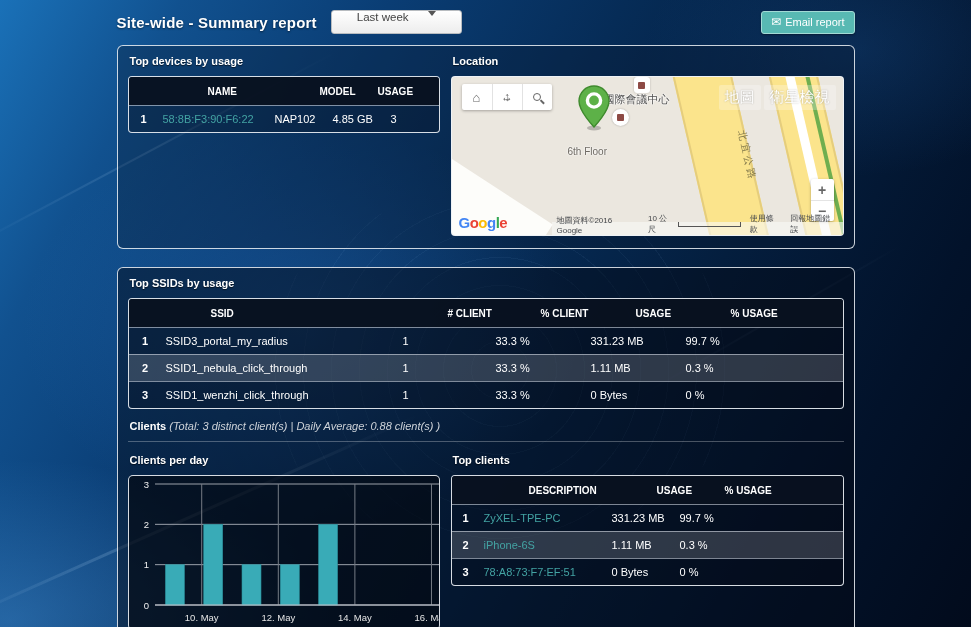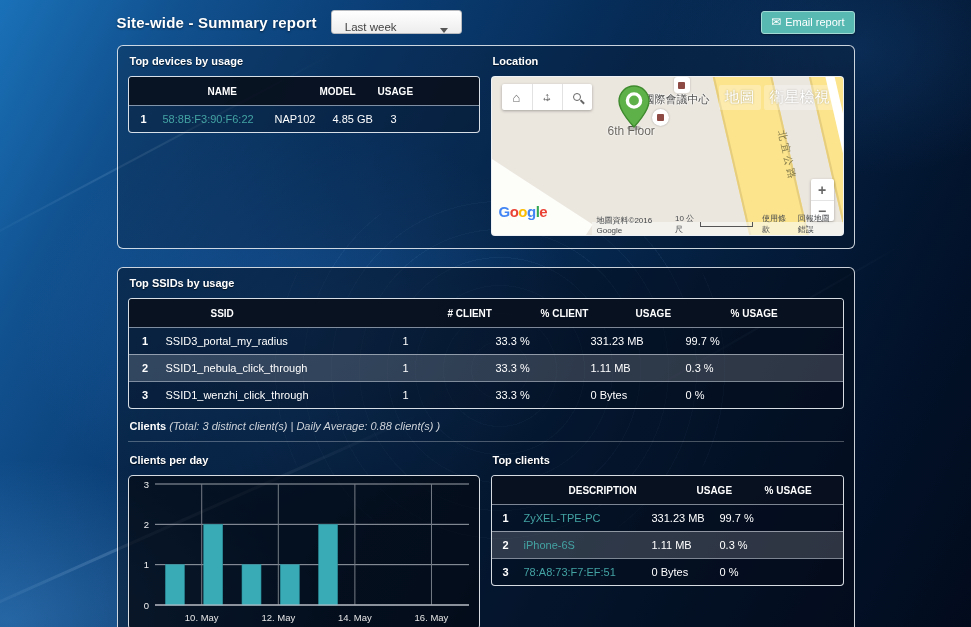--- a/index.html
+++ b/index.html
@@ -22,36 +22,36 @@
   .s3 { width:300px; top:320px; left:620px; transform:rotate(-30deg); opacity:.25; }
   .swirl { position:absolute; left:260px; top:190px; width:480px; height:360px; border-radius:50%;
     background:repeating-radial-gradient(circle at 50% 50%, rgba(140,190,235,0.06) 0 1px, transparent 1px 28px); }
 
   .wrap { position:relative; width:738px; margin:8px auto 0; }
 
   
   .hdr { display:flex; align-items:center; height:28px; margin-bottom:9px; }
   .title { font-size:15px; font-weight:bold; text-shadow:0 1px 2px rgba(0,0,0,.5); letter-spacing:.2px; }
   .select { margin-left:14px; width:131px; height:24px; background:linear-gradient(#ffffff,#ededed);
-    border:1px solid #b8bcc0; border-radius:3px; display:flex; align-items:flex-end; padding:0 13px;
+    border:1px solid #b8bcc0; border-radius:3px; display:flex; align-items:flex-start; padding:0 25px;
     color:#444; font-size:11.5px; cursor:pointer; }
   .select .caret { margin-left:auto; width:0; height:0; border-left:4px solid transparent; border-right:4px solid transparent; border-top:5px solid #555; }
   .spacer { flex:1; }
   .btn-email { height:23px; background:#58b9b3; border:1px solid #a3dad5; border-radius:3px;
     color:#fff; font-size:11px; display:flex; align-items:center; gap:4px; padding:0 9px; cursor:pointer;
     box-shadow:0 1px 2px rgba(0,0,0,.35); }
   .btn-email .env { font-size:12px; }
 
   
   .panel { border:1px solid rgba(238,243,248,0.85); border-radius:6px; padding:6px 10px 12px; }
   .panel1 { background:rgba(10,24,48,0.32); margin-bottom:18px; }
   .panel2 { background:rgba(5,10,22,0.48); }
   .plabel { font-size:11px; font-weight:bold; margin:3px 2px 9px; text-shadow:0 1px 1px rgba(0,0,0,.6); }
   .cols { display:flex; gap:11px; align-items:flex-start; }
-  .col-l { width:352px; flex:none; }
+  .col-l { width:312px; flex:none; }
   .col-r { flex:1; min-width:0; }
 
   
   .tbox { border:1px solid rgba(238,243,248,0.9); border-radius:4px; overflow:hidden; background:rgba(6,10,20,0.28); }
   .trow { display:grid; align-items:center; font-size:11px; }
   .thead { background:rgba(9,17,31,0.93); font-weight:bold; font-size:10px;padding-left:45px; }
   .thead .tcell { padding:9px 4px 8px; }
   .tcell { padding:7px 4px; white-space:nowrap; overflow:hidden; text-overflow:ellipsis; }
   .tcell.rank { font-weight:bold; text-align:center; }
   .trow + .trow { border-top:1px solid rgba(225,232,240,0.55); }
@@ -89,27 +89,27 @@
   .mag::after { content:""; position:absolute; width:5px; height:1.5px; background:#666; right:-5px; bottom:-2px; transform:rotate(45deg); }
   .mtype { position:absolute; right:7px; top:8px; display:flex; gap:3px; }
   .chip { background:rgba(255,255,255,0.28); color:#fff; font-size:15px; padding:3px 6px; border-radius:2px; cursor:pointer; text-shadow:0 0 2px rgba(0,0,0,.3); }
   .zoomctl { position:absolute; right:9px; top:102px; width:23px; background:#fff; border-radius:2px; box-shadow:0 1px 3px rgba(0,0,0,.3); }
   .zoomctl .zbtn { height:21px; display:flex; align-items:center; justify-content:center; color:#666; font-size:14px; font-weight:bold; cursor:pointer; }
   .zoomctl .zbtn + .zbtn { border-top:1px solid #e4e4e4; }
   .poi-sq { position:absolute; left:182px; top:0px; width:16px; height:16px; background:#fff; border-radius:3px; box-shadow:0 0 2px rgba(0,0,0,.25); display:flex; align-items:center; justify-content:center; }
   .poi-sq i, .poi-ci i { display:block; width:7px; height:7px; background:#8d4a45; border-radius:1px; }
   .poi-ci { position:absolute; left:160px; top:32px; width:17px; height:17px; background:#fff; border-radius:50%; box-shadow:0 0 2px rgba(0,0,0,.3); display:flex; align-items:center; justify-content:center; }
   .poi-label { position:absolute; left:152px; top:15px; font-size:11px; color:#4e4e4e; text-shadow:0 0 2px #fff,0 0 2px #fff,0 0 2px #fff; }
-  .floor-label { position:absolute; left:116px; top:47px; font-size:12px; color:#6e6a63; text-shadow:0 0 2px #fff,0 0 2px #fff; }
+  .floor-label { position:absolute; left:116px; top:69px; font-size:10px; color:#6e6a63; text-shadow:0 0 2px #fff,0 0 2px #fff; }
   .pin { position:absolute; left:124px; top:8px; width:36px; height:46px; cursor:pointer; }
   .attrib { position:absolute; left:100px; right:0; bottom:0; height:13px; background:rgba(248,248,246,0.62);
     display:flex; align-items:flex-end; justify-content:flex-end; gap:9px; padding:0 5px; font-size:8px; color:#45484c; }
   .attrib .scale { display:flex; align-items:center; gap:3px; }
   .scalebar { width:64px; height:5px; border:1px solid #555; border-top:none; }
-  .glogo { position:absolute; left:7px; bottom:15px; font-size:15px; font-weight:bold; letter-spacing:-0.5px; }
+  .glogo { position:absolute; left:7px; bottom:4px; font-size:15px; font-weight:bold; letter-spacing:-0.5px; }
 </style>
 </head>
 <body>
 
 <div id="bg">
   <div class="streak s1"></div>
   <div class="streak s2"></div>
   <div class="streak s3"></div>
   <div class="swirl"></div>
 </div>

